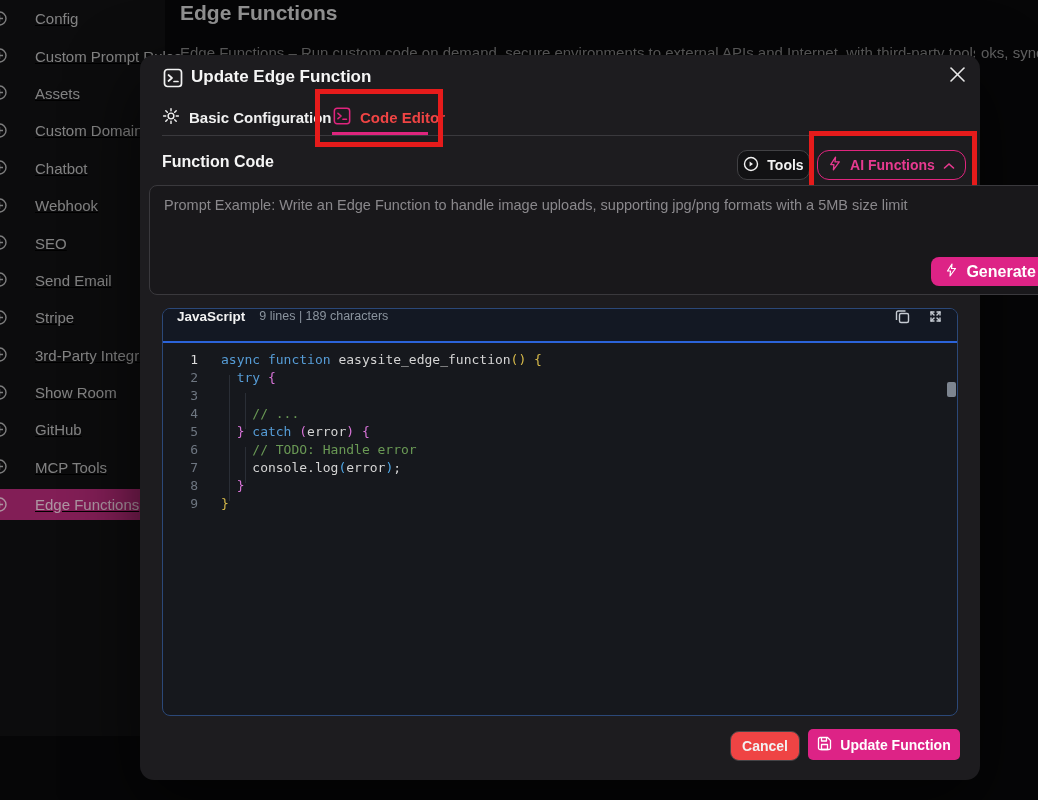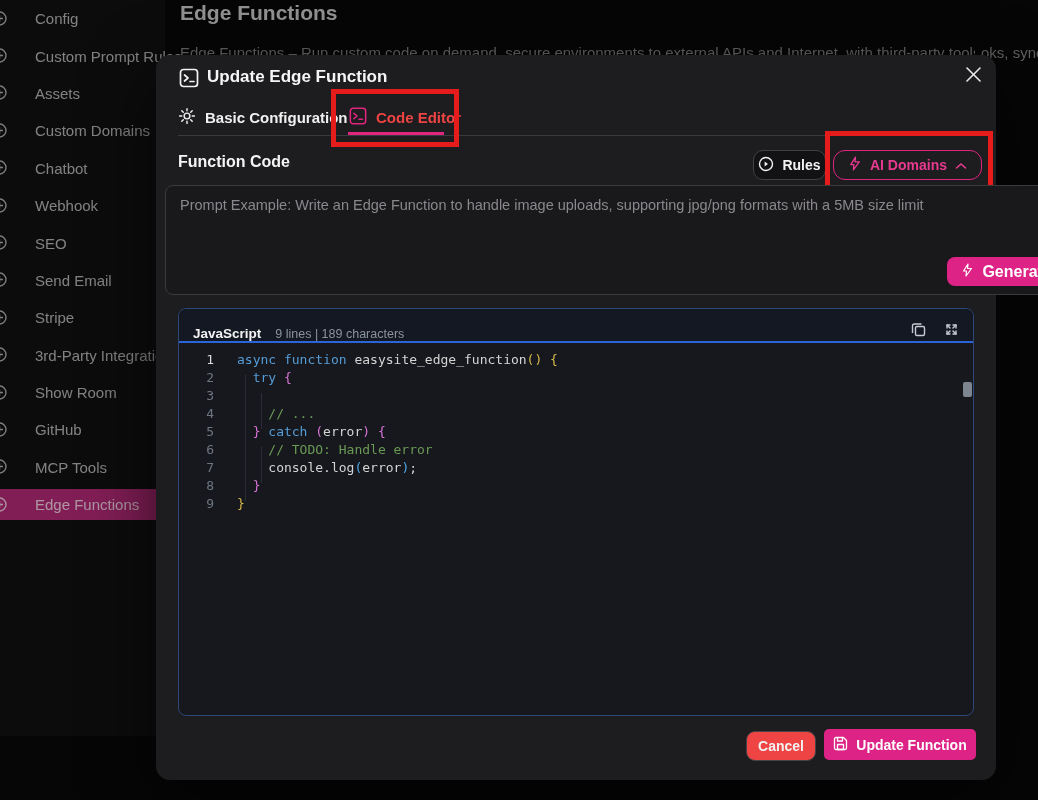--- a/index.html
+++ b/index.html
@@ -1,40 +1,40 @@
 <!DOCTYPE html>
 <html><head>
 <meta charset="utf-8">
 <style>
   * { margin:0; padding:0; box-sizing:border-box; }
   html,body { width:1038px; height:800px; background:#09090b; overflow:hidden;
               font-family:"Liberation Sans", sans-serif; }
   .stage { position:relative; width:1038px; height:800px; background:#09090b; }
 
   
-  .sidebar { position:absolute; left:0; top:0; width:165px; height:736px; background:#121214; }
+  .sidebar { position:absolute; left:0; top:0; width:165px; height:736px; background:#121214;text-decoration:underline; }
   .sb-item { position:relative; height:37.4px; display:flex; align-items:center; cursor:pointer; }
   .sb-ico  { width:8px; height:18px; overflow:hidden; flex:0 0 8px; margin-right:27px; }
   .sb-ico svg { width:17px; height:17px; margin-left:-9px; display:block; }
   .sb-label{ font-size:15px; color:#c0c0c0; white-space:nowrap; }
   .sb-item.active::before { content:""; position:absolute; left:0; top:3px; bottom:3px; right:0;
                             background:#c02d7f; border-radius:0 6px 6px 0; }
   .sb-item.active .sb-label { position:relative; color:#ffdcef; }
   .sb-item.active .sb-ico { position:relative; }
 
   .bg-title { position:absolute; left:180px; top:1px; font-size:21px; font-weight:bold; color:#d6d6d6; }
   .bg-desc  { position:absolute; left:180px; top:44px; width:795px; height:16px; overflow:hidden;
               white-space:nowrap; font-size:15px; color:#8f8f8f; }
   .bg-desc-frag { position:absolute; left:981px; top:44px; font-size:15px; color:#8f8f8f; white-space:nowrap; }
 
   .backdrop { position:absolute; inset:0; background:rgba(0,0,0,0.32); }
 
   
   .modal { position:absolute; left:140px; top:55px; width:840px; height:725px;
-           background:#1d1c1f; border-radius:14px; box-shadow:0 24px 70px rgba(0,0,0,.65);margin-left:16px; }
+           background:#1d1c1f; border-radius:14px; box-shadow:0 24px 70px rgba(0,0,0,.65); }
   .m-title-ico { position:absolute; left:23px; top:13px; width:20px; height:20px; color:#f2f2f2; }
   .m-title { position:absolute; left:51px; top:12px; font-size:17px; font-weight:bold; color:#f5f5f5; }
   .m-close { position:absolute; left:804px; top:6px; width:26px; height:26px; color:#e8e8e8;
              display:flex; align-items:center; justify-content:center; cursor:pointer; }
 
   .tab { position:absolute; top:52px; display:flex; align-items:center; gap:9px; cursor:pointer;
          font-size:15px; font-weight:600; }
   .tab-basic { left:22px; color:#f0f0f0; }
   .tab-code  { left:193px; color:#ef4444;text-align:right; }
   .tab svg { width:18px; height:18px; }
@@ -64,21 +64,21 @@
                 font-family:"Liberation Sans", sans-serif; font-size:14.5px; color:#d8d8d8; }
   .prompt-box textarea::placeholder { color:#8a888c; }
   .btn-gen { position:absolute; right:8px; bottom:8px; height:29px; padding:0 14px;
              background:#dd2386; border:none; border-radius:8px;
              color:#fff; font-size:16px; font-weight:bold; }
 
   .code-wrap { position:absolute; left:22px; top:253px; width:796px; height:408px;
                background:#16181d; border:1px solid #2b4878; border-radius:8px; }
   .code-head { position:absolute; left:0; top:0; right:0; height:34px; background:#131823;
                border-radius:7px 7px 0 0; border-bottom:2px solid #2b63d9;
-               display:flex; align-items:flex-end; padding:0 14px; }
+               display:flex; align-items:flex-start; padding:0 14px; }
   .code-lang { font-size:13.5px; font-weight:bold; color:#f2f2f2; }
   .code-meta { font-size:12.5px; color:#8b949e; margin-left:14px; }
   .code-head-icons { margin-left:auto; display:flex; align-items:center; gap:18px; color:#c6cbd3; }
   .code-head-icons svg { width:15px; height:15px; cursor:pointer; }
   .code-body { position:absolute; left:0; top:36px; right:0; bottom:0; overflow:hidden;
                font-family:"DejaVu Sans Mono", monospace; font-size:13px; line-height:18px;
                padding-top:6px; }
   .crow { display:flex; height:18px; white-space:pre; }
   .ln   { width:35px; text-align:right; color:#6e7681; flex:0 0 35px; }
   .ln.ln-active { color:#dcdcdc; }
@@ -281,30 +281,30 @@
 
     <h3 class="sec-title">Function Code</h3>
 
     <button class="btn btn-test">
       <span>
         <svg width="16" height="16" viewBox="0 0 16 16" fill="none" stroke="#f2f2f2" stroke-width="1.4">
           <circle cx="8" cy="8" r="6.5"></circle>
             <path d="M6.6 5.6l3.4 2.4-3.4 2.4z" fill="#f2f2f2" stroke="none"></path>
         </svg>
       </span>
-      <span>Rules</span>
+      <span>Tools</span>
     </button>
 
     <button class="btn btn-ai">
       <span>
         <svg width="14" height="15" viewBox="0 0 12 14" fill="none" stroke="#e83a90" stroke-width="1.2" stroke-linejoin="round">
           <path d="M6.5 1 L2 8 h3 L4.5 13 L10 5.5 H6 Z"></path>
         </svg>
       </span>
-      <span>AI Domains</span>
+      <span>AI Functions</span>
       <span>
         <svg width="12" height="8" viewBox="0 0 12 8" fill="none" stroke="#e83a90" stroke-width="1.6" stroke-linecap="round">
           <polyline points="1.5,6 6,2 10.5,6"></polyline>
         </svg>
       </span>
     </button>
     <div class="redbox redbox-ai"></div>
 
     <div class="prompt-box">
       <textarea placeholder="Prompt Example: Write an Edge Function to handle image uploads, supporting jpg/png formats with a 5MB size limit" style=""></textarea>

